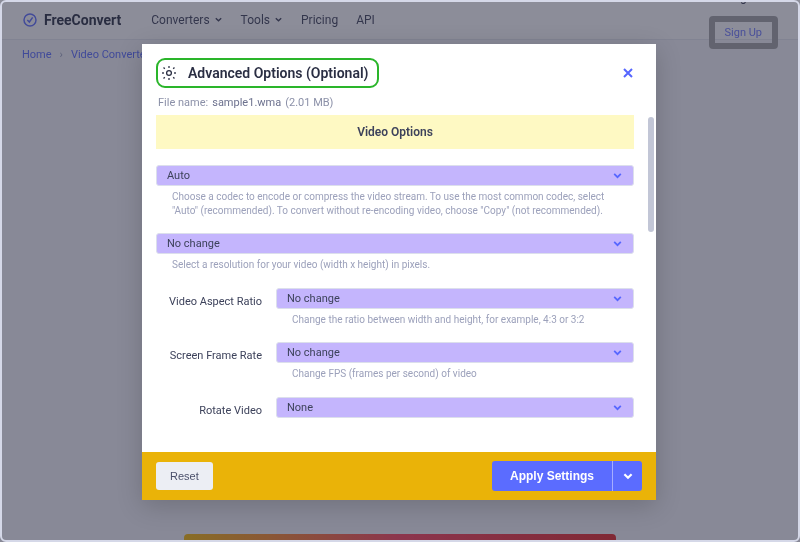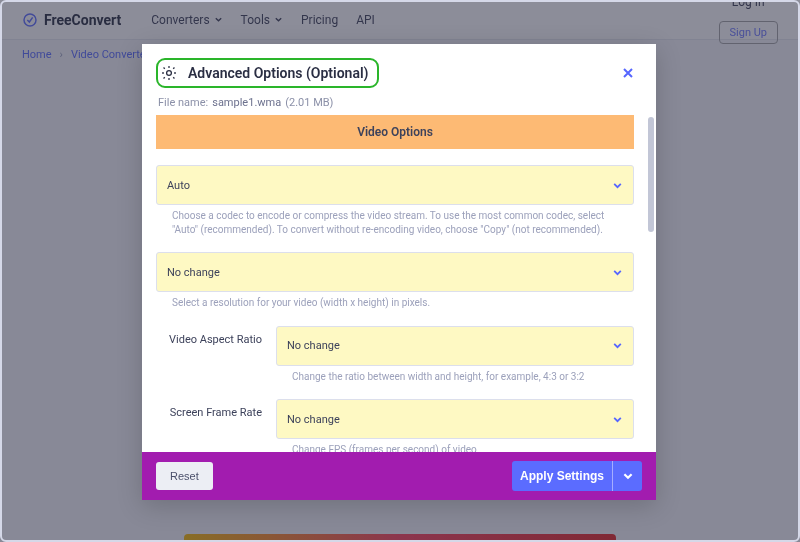--- a/index.html
+++ b/index.html
@@ -9,21 +9,21 @@
   
   .page { width: 800px; height: 542px; display: flex; flex-direction: column; }
   .navbar { height: 40px; background: #fff; border-bottom: 1px solid #e7e8ef; display: flex; align-items: center; padding: 0 22px 0 22px; gap: 2px; font-size: 12px; color: #3a3e55; }
   .brand { display: flex; align-items: center; gap: 6px; font-weight: 700; font-size: 14px; color: #252a3d; }
   .brand-icon { width: 16px; height: 16px; }
   .nav-links { display: flex; gap: 18px; margin-left: 28px; text-align: right; }
   .nav-link { display: flex; align-items: center; gap: 4px; cursor: pointer; }
   .chev { display: inline-block; }
   .nav-spacer { flex: 1; }
   .nav-auth { display: flex; align-items: center; gap: 12px; flex-direction: column; }
-  .signup-btn { border: 1px solid #a3a3a3; color: #6a76ff; padding: 4px 10px; border-radius: 4px; font-size: 11px; cursor: pointer; }
+  .signup-btn { border: 6px solid #a3a3a3; color: #6a76ff; padding: 4px 10px; border-radius: 4px; font-size: 11px; cursor: pointer; }
 
   .breadcrumb-bar { height: 28px; display: flex; align-items: center; padding-left: 22px; gap: 8px; font-size: 11px; color: #586aff; }
   .breadcrumb-bar .sep { color: #9aa0bd; }
 
   .page-body { flex: 1; background: #f5f6fa; position: relative; }
   .color-strip { position: absolute; left: 184px; right: 184px; bottom: 0; height: 8px; background: linear-gradient(90deg,#f7b900,#ff3d57,#e52222); border-radius: 4px 4px 0 0; }
 
   .overlay { position: absolute; inset: 0; background: rgba(45,48,70,0.55); }
 
   
@@ -33,37 +33,37 @@
   .modal-title-row { display: flex; align-items: center; }
   .title-box { display: flex; align-items: center; gap: 10px; padding: 4px 8px 4px 2px; border: 2px solid #2ab52a; border-radius: 9px; }
   .gear { width: 18px; height: 18px; }
   .modal-title { font-size: 14px; font-weight: 600; color: #2a2e43; }
   .close-btn { margin-left: auto; width: 20px; height: 20px; display: flex; align-items: center; justify-content: center; color: #5666ff; cursor: pointer; }
   .file-row { font-size: 11px; color: #8b90a8; display: flex; gap: 4px; padding-left: 2px; }
   .file-name { color: #6c718e; }
 
   .modal-body { flex: 1; background: #fff; display: flex; overflow: hidden; }
   .scroll-area { flex: 1; overflow: hidden; padding: 0 14px; position: relative; }
-  .section-header { background: #fdba74; height: 34px; display: flex; align-items: center; justify-content: center; font-size: 12px; font-weight: 600; color: #3d425b; margin-bottom: 16px; }
+  .section-header { background: #fef9c3; height: 34px; display: flex; align-items: center; justify-content: center; font-size: 12px; font-weight: 600; color: #3d425b; margin-bottom: 16px; }
 
   .field-row { display: flex; margin-bottom: 6px; }
   .field-label { width: 120px; text-align: right; padding-right: 14px; font-size: 11px; color: #3d425b; padding-top: 7px; }
   .field-control { flex: 1; display: flex; flex-direction: column; gap: 4px; }
-  .select { height: 40px; border: 1px solid #dcdfec; border-radius: 3px; background: #fef9c3; display: flex; align-items: center; padding: 0 10px; font-size: 11px; color: #3d425b; cursor: pointer; position: relative; }
+  .select { height: 21px; border: 1px solid #dcdfec; border-radius: 3px; background: #c4b5fd; display: flex; align-items: center; padding: 0 10px; font-size: 11px; color: #3d425b; cursor: pointer; position: relative; }
   .select .sel-chev { position: absolute; right: 10px; color: #5666ff; }
   .help-text { font-size: 10px; color: #9ca1bb; line-height: 1.35; margin-bottom: 10px; padding-right: 2px; margin-left: 16px; }
 
   .modal-scrollbar { width: 6px; background: transparent; margin: 2px 2px 2px 0; position: relative; }
   .scrollbar-thumb { position: absolute; left: 0; right: 0; top: 0; height: 115px; background: #c2c6d6; border-radius: 3px; }
 
-  .modal-footer { height: 48px; border-top: 0; background: #a21caf; display: flex; align-items: center; padding: 0 14px; justify-content: space-between; }
+  .modal-footer { height: 48px; border-top: 0; background: #eab308; display: flex; align-items: center; padding: 0 14px; justify-content: space-between; }
   .reset-btn { background: #eceef4; border: none; height: 28px; padding: 0 14px; font-size: 11px; color: #4a4f6a; border-radius: 3px; cursor: pointer; }
   .footer-spacer { flex: 1; }
   .apply-group { display: flex; }
-  .apply-btn { background: #5b6cff; color: #fff; border: none; height: 30px; padding: 0 8px; font-size: 12px; font-weight: 600; border-radius: 3px 0 0 3px; cursor: pointer; }
+  .apply-btn { background: #5b6cff; color: #fff; border: none; height: 30px; padding: 0 18px; font-size: 12px; font-weight: 600; border-radius: 3px 0 0 3px; cursor: pointer; }
   .apply-more { background: #5b6cff; color: #fff; border: none; border-left: 1px solid rgba(255,255,255,0.45); height: 30px; width: 30px; display: flex; align-items: center; justify-content: center; border-radius: 0 3px 3px 0; cursor: pointer; }
 
   .frame-border { position: absolute; inset: 0; pointer-events: none; border: 2px solid #d5d8e8; border-radius: 6px; }
 </style>
 </head>
 <body>
 
 <div class="page">
   <div class="navbar">
     <div class="brand">

